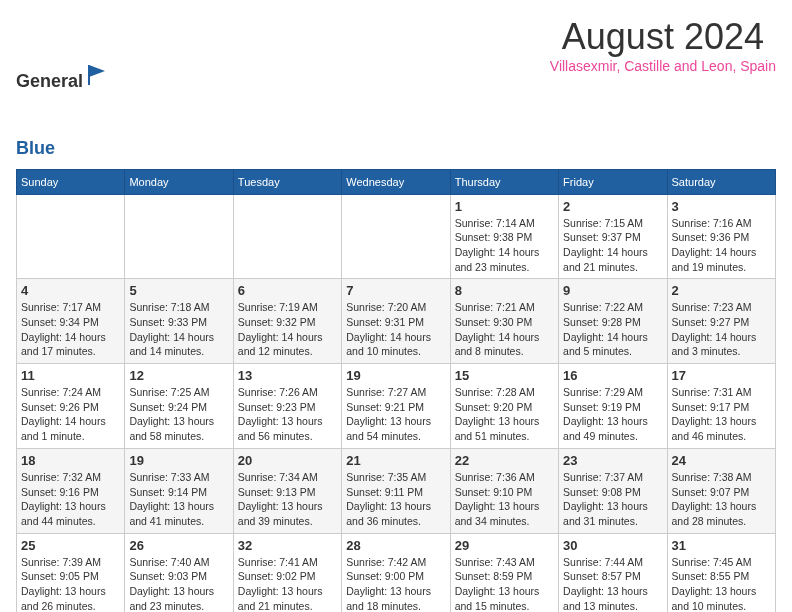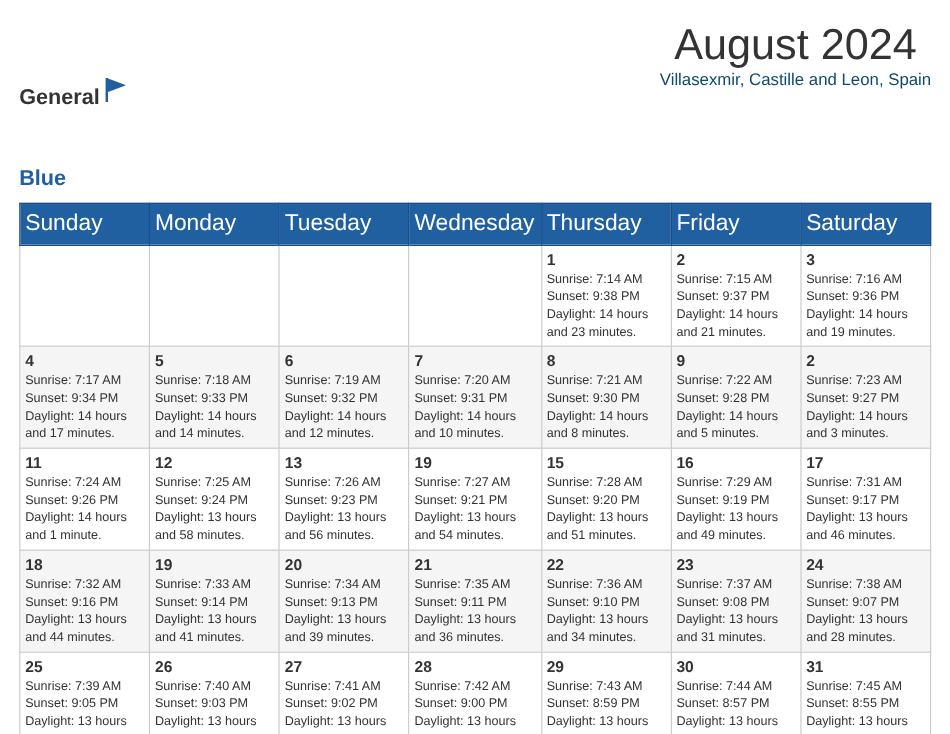--- a/index.html
+++ b/index.html
@@ -36,33 +36,33 @@
     .title-block {
       text-align: center;
     }
     .month-title {
       font-size: 36px;
       color: #333;
       font-weight: normal;
     }
     .subtitle {
       font-size: 14px;
-      color: #0c4a6e;
+      color: #ec4899;
     }
     .calendar {
       width: 100%;
       border-collapse: collapse;
       font-size: 11px;
     }
     .calendar thead tr th {
       background: #2060a0;
       color: #fff;
       padding: 6px 4px;
       text-align: left;
-      font-size: 19px;
+      font-size: 11px;
       font-weight: normal;
       border: 1px solid #1a4f8a;
     }
     .calendar tbody tr td {
       border: 1px solid #ccc;
       vertical-align: top;
       padding: 4px;
       width: 107px;
       min-height: 80px;
       background: #fff;
@@ -238,21 +238,21 @@
       <tr>
         <td>
           <span class="day-number">25</span>
           <div class="day-info">Sunrise: 7:39 AM<br>Sunset: 9:05 PM<br>Daylight: 13 hours<br>and 26 minutes.</div>
         </td>
         <td>
           <span class="day-number">26</span>
           <div class="day-info">Sunrise: 7:40 AM<br>Sunset: 9:03 PM<br>Daylight: 13 hours<br>and 23 minutes.</div>
         </td>
         <td>
-          <span class="day-number">27</span>
+          <span class="day-number">32</span>
           <div class="day-info">Sunrise: 7:41 AM<br>Sunset: 9:02 PM<br>Daylight: 13 hours<br>and 21 minutes.</div>
         </td>
         <td>
           <span class="day-number">28</span>
           <div class="day-info">Sunrise: 7:42 AM<br>Sunset: 9:00 PM<br>Daylight: 13 hours<br>and 18 minutes.</div>
         </td>
         <td>
           <span class="day-number">29</span>
           <div class="day-info">Sunrise: 7:43 AM<br>Sunset: 8:59 PM<br>Daylight: 13 hours<br>and 15 minutes.</div>
         </td>

